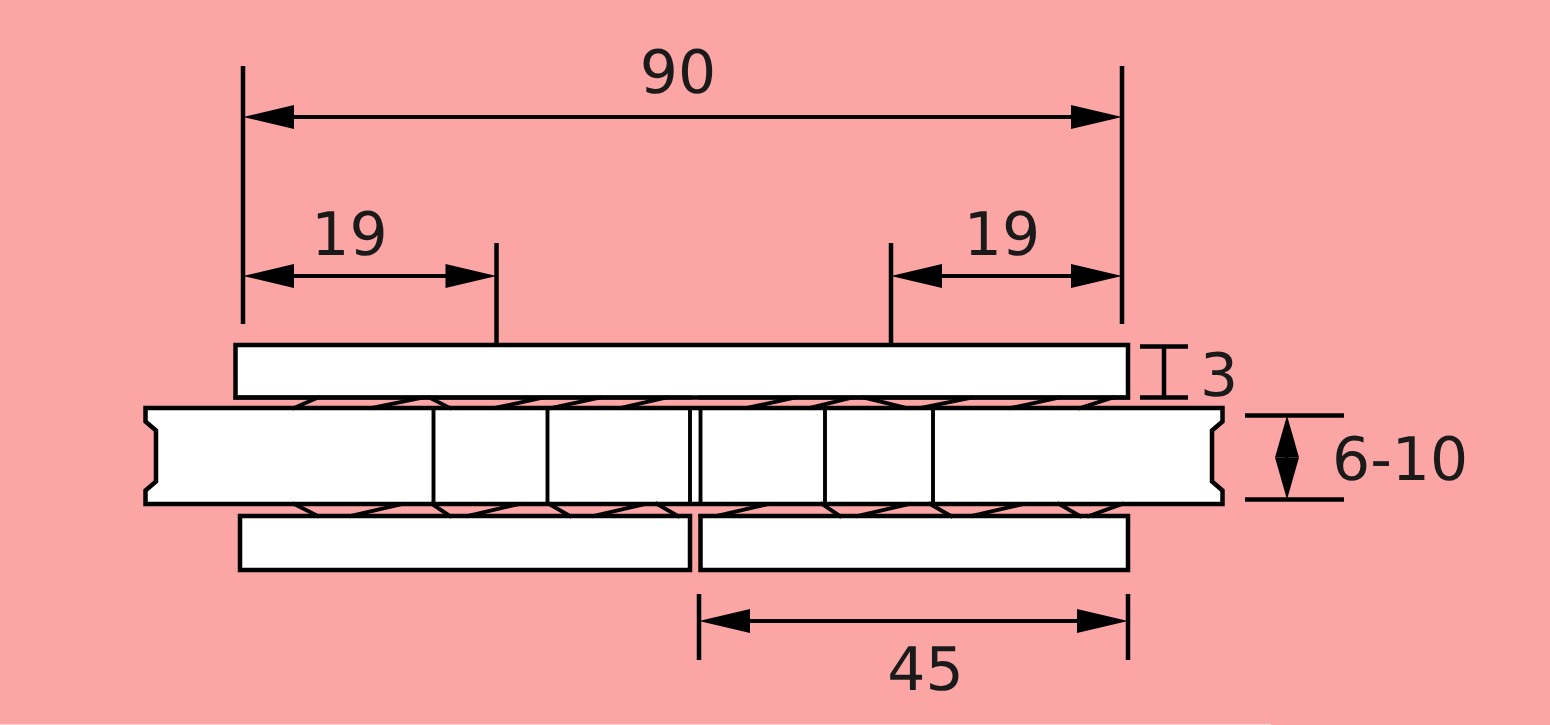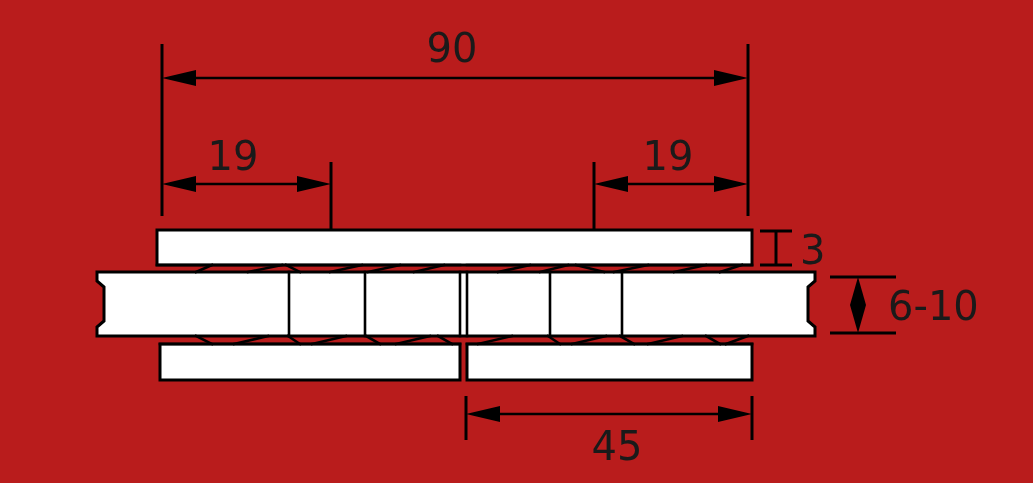--- a/index.html
+++ b/index.html
@@ -8,21 +8,21 @@
     padding: 0;
     background: #ffffff;
   }
   body {
     font-family: "DejaVu Sans", sans-serif;
   }
   #drawing-root {
     position: relative;
     width: 1033px;
     height: 483px;
-    background: #b91c1c;
+    background: #fca5a5;
     overflow: hidden;
   }
   #drawing-svg {
     display: block;
     width: 1033px;
     height: 483px;
   }
   .dim-text {
     font-family: "DejaVu Sans", sans-serif;
     font-size: 40px;

